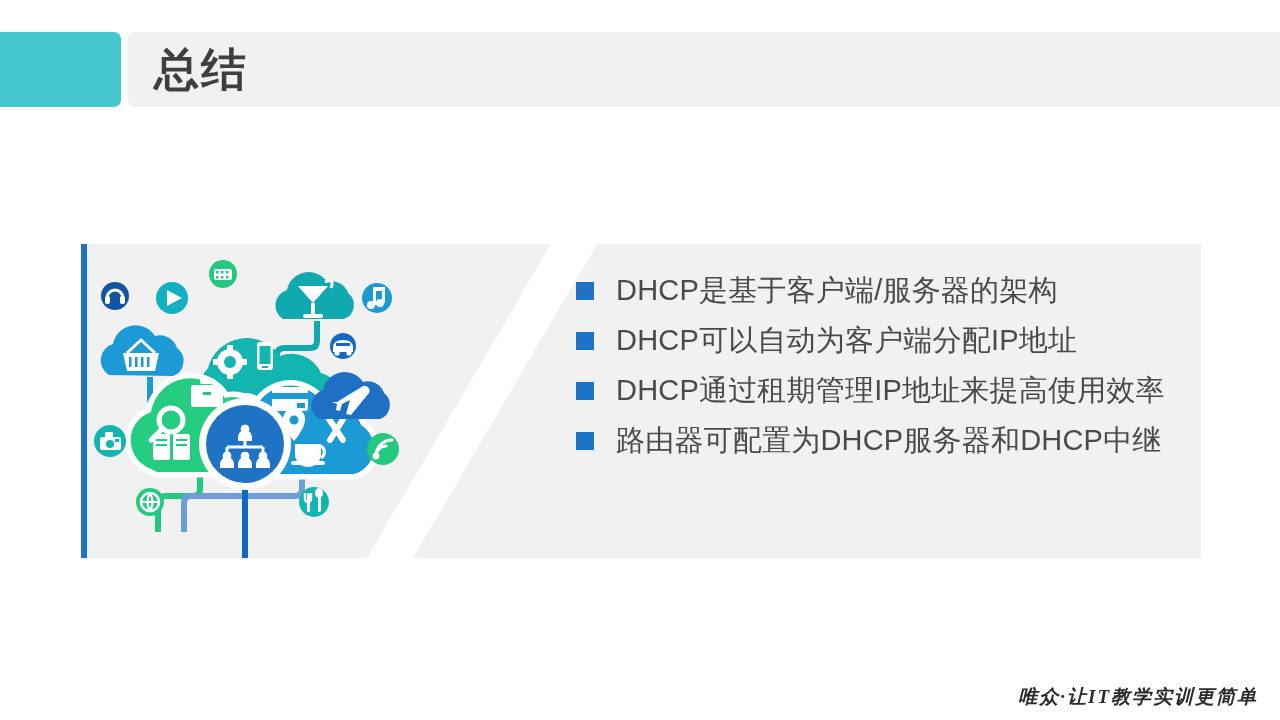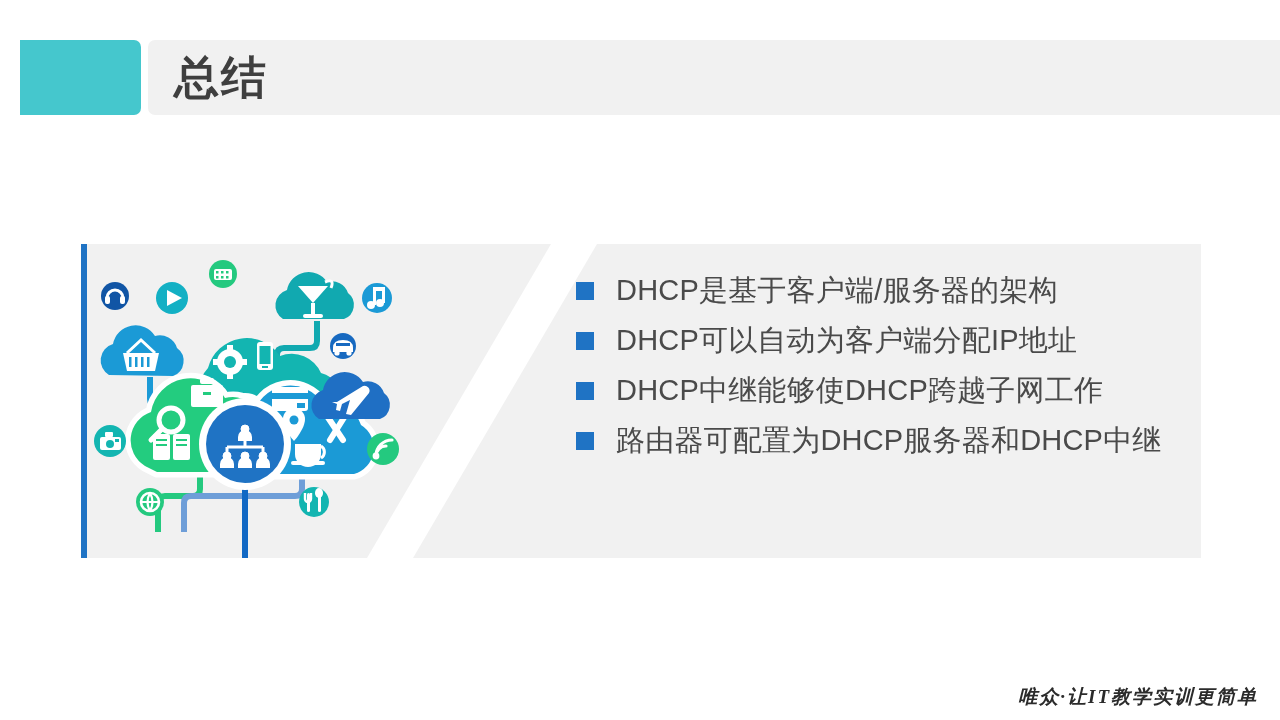--- a/index.html
+++ b/index.html
@@ -12,24 +12,23 @@
     height: 720px;
     position: relative;
     overflow: hidden;
     font-family: "Liberation Sans", "DejaVu Sans", sans-serif;
   }
 
   
   #header-band {
     position: absolute;
     left: 0;
-    top: 40px;
+    top: 32px;
     width: 1056px;
     height: 75px;
-    margin-left: 20px;
   }
   #header-bg {
     position: absolute;
     left: 128px;
     top: 0;
     width: 1152px;
     height: 75px;
     background: #f1f1f1;
     border-radius: 7px 0 0 7px;
   }
@@ -421,25 +420,25 @@
     <div class="bullet-row">
       <span class="bullet-marker"></span>
       <span class="bullet-text">DHCP是基于客户端/服务器的架构</span>
     </div>
 
     <div class="bullet-row">
       <span class="bullet-marker"></span>
       <span class="bullet-text">DHCP可以自动为客户端分配IP地址</span>
     </div>
 
-
     <div class="bullet-row">
       <span class="bullet-marker"></span>
-      <span class="bullet-text">DHCP中继能够使DHCP跨越子网工作</span>
+      <span class="bullet-text">DHCP通过租期管理IP地址来提高使用效率</span>
     </div>
+
 
     <div class="bullet-row">
       <span class="bullet-marker"></span>
       <span class="bullet-text">路由器可配置为DHCP服务器和DHCP中继</span>
     </div>
 
   </div>
 </div>
 
 <div id="watermark">唯众·让IT教学实训更简单</div>

